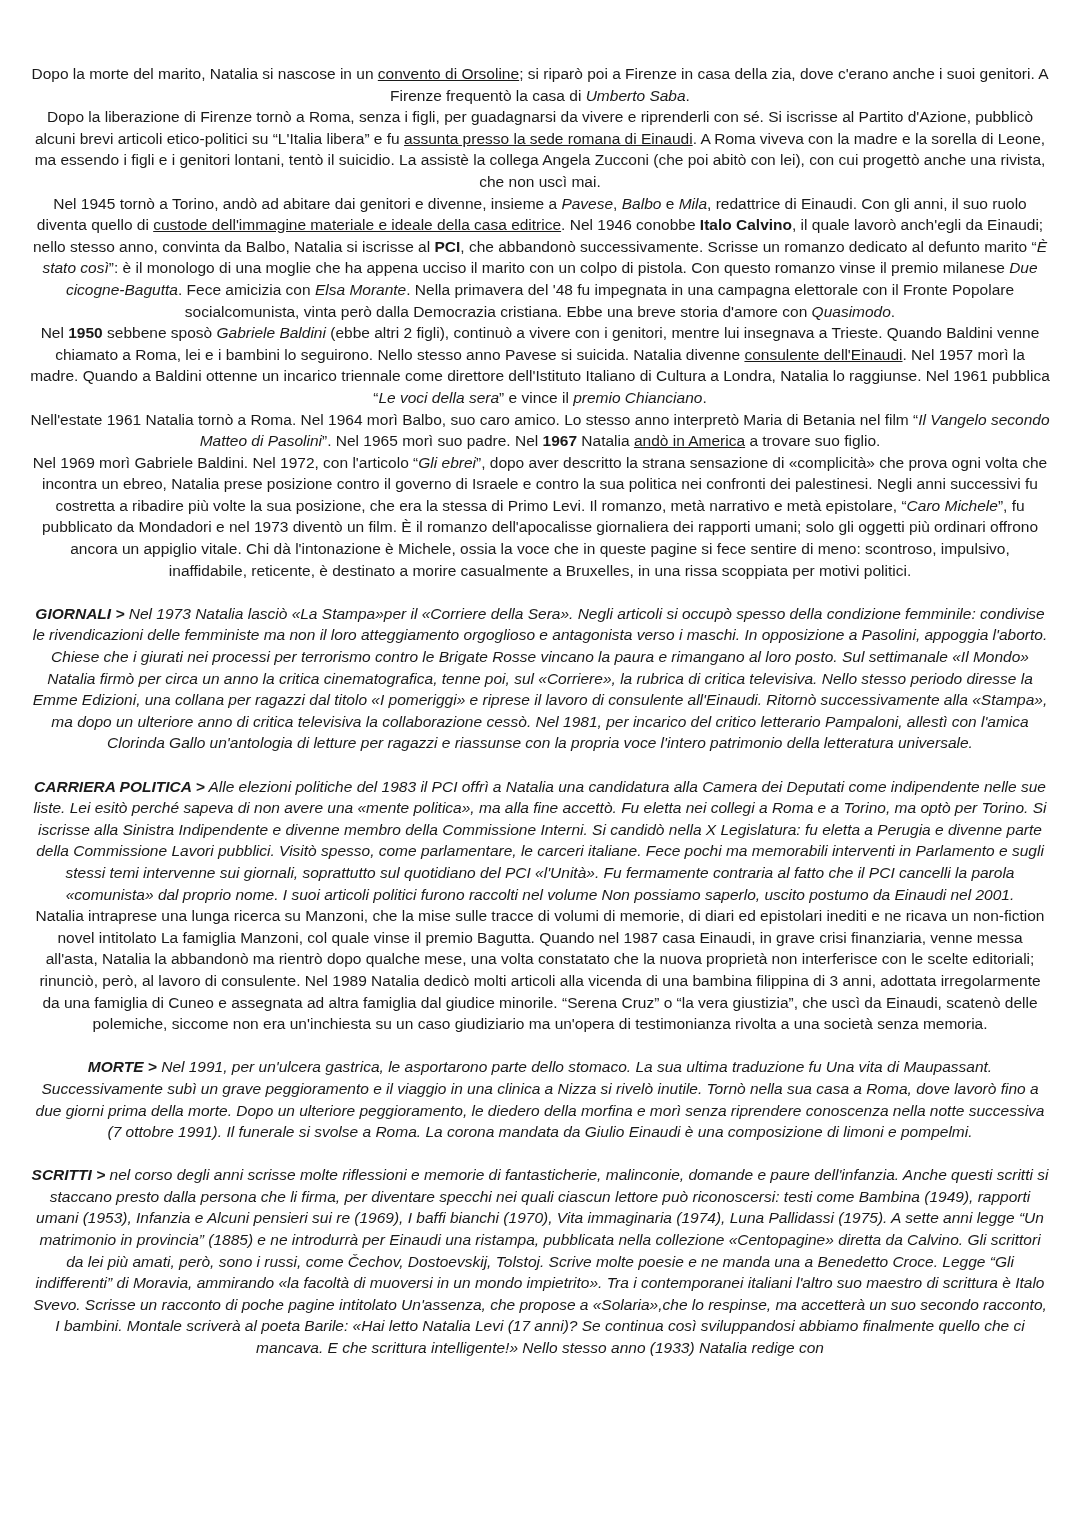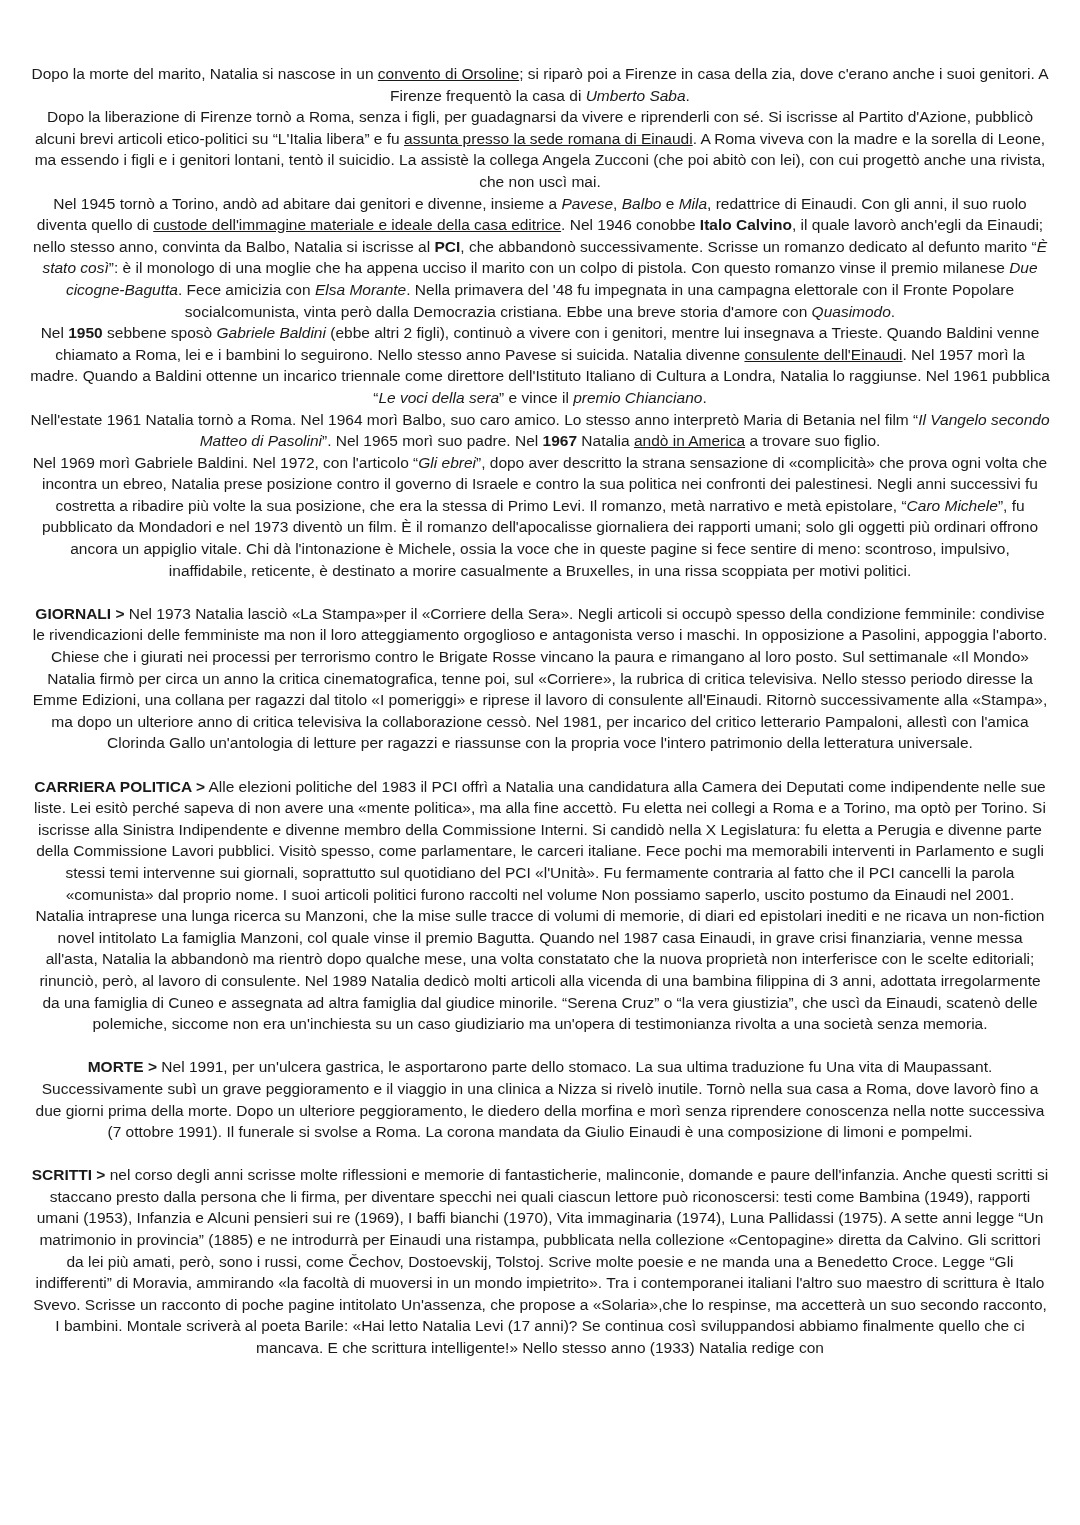--- a/index.html
+++ b/index.html
@@ -22,20 +22,21 @@
   .para {
     margin: 0;
     font-size: 15.5px;
     line-height: 21.6px;
     letter-spacing: 0;
     word-spacing: 0;
     text-align: center;
   }
   .section-gap {
     margin-top: 21.6px;
+    font-style: italic;
   }
   .run { white-space: pre-wrap; }
   .b  { font-weight: 700; }
   .i  { font-style: italic; }
   .bi { font-weight: 700; }
   .u  { text-decoration: underline; }
 </style>
 </head>
 <body>
 

